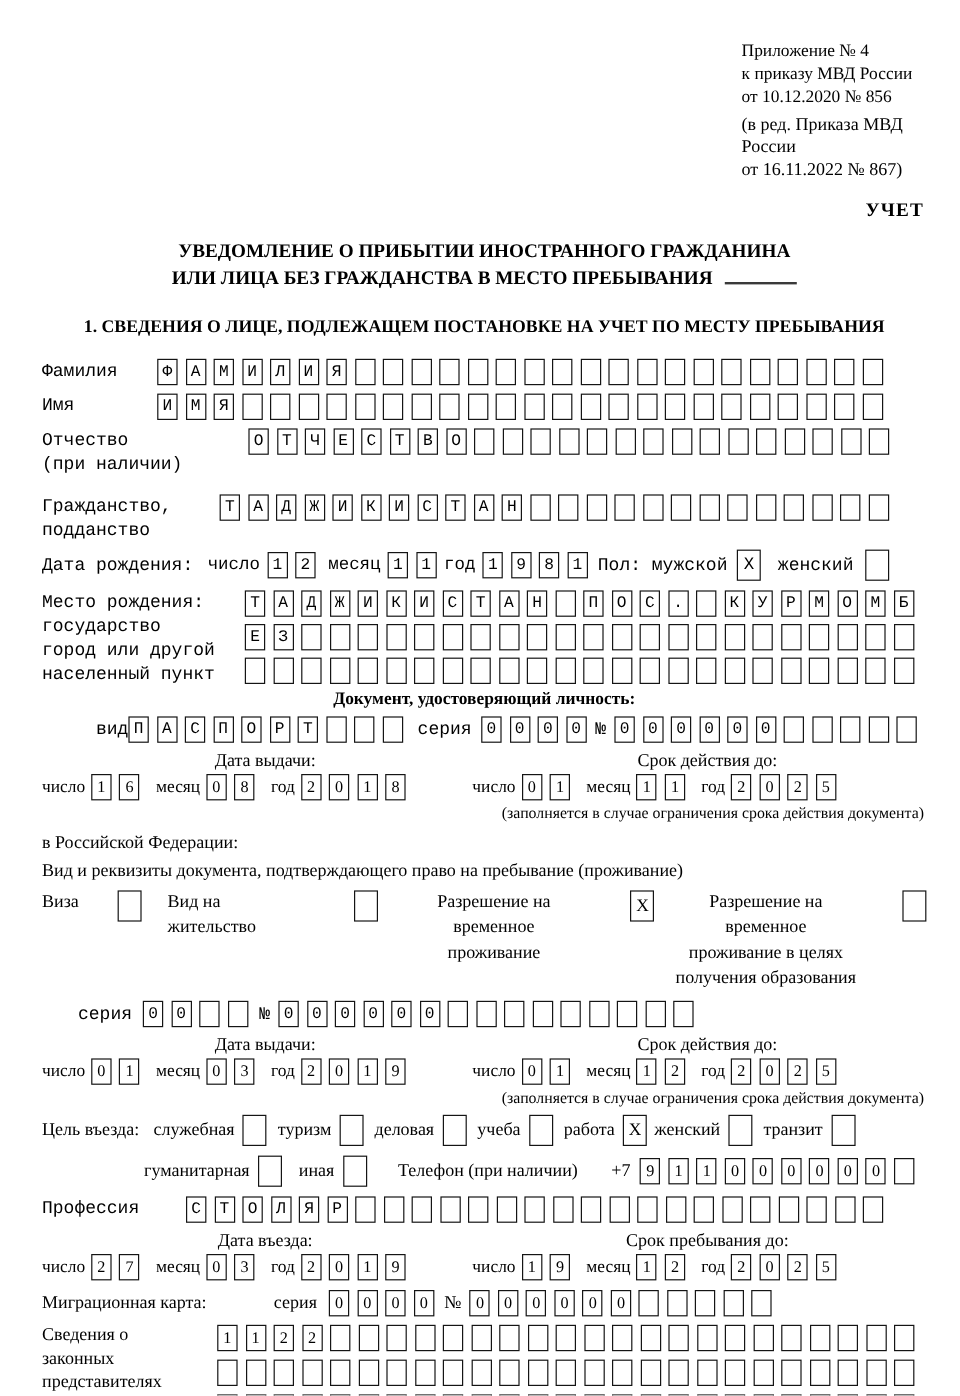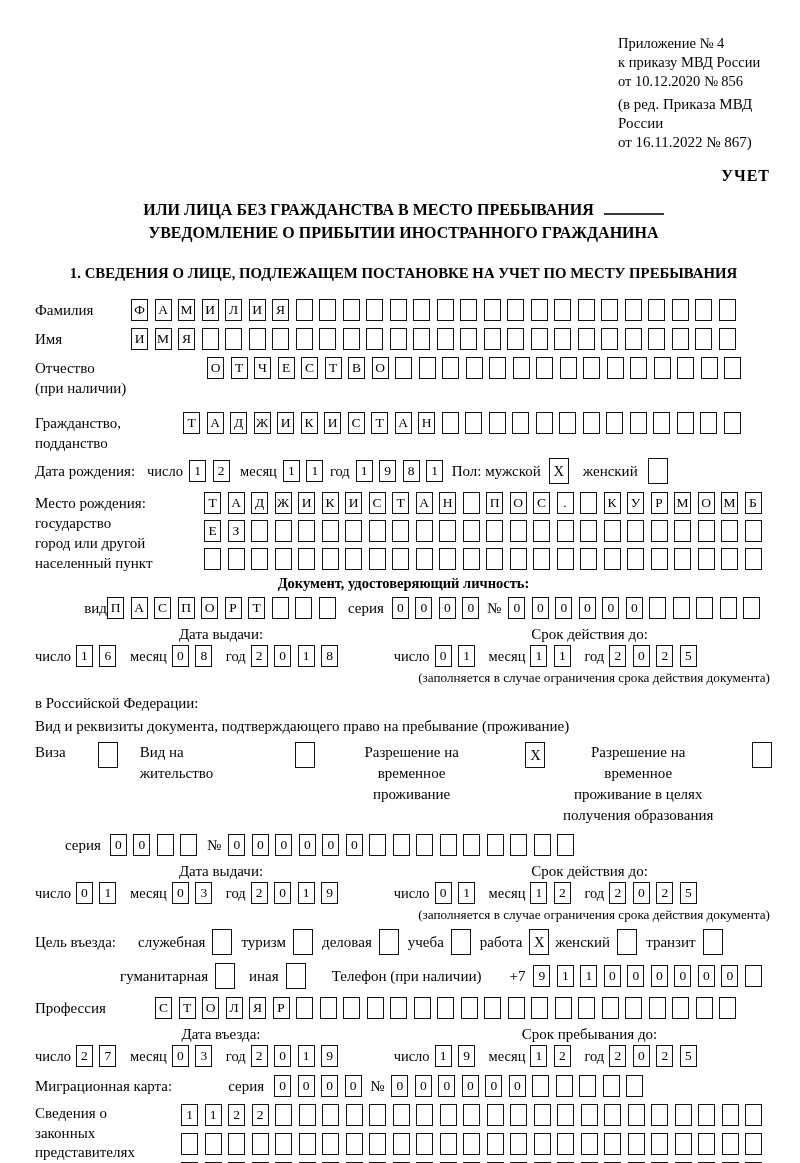--- a/index.html
+++ b/index.html
@@ -16,21 +16,21 @@
   .hdr-block2 { margin-left:583px; font-size:15px; line-height:19px; margin-top:4px; }
   .forma { text-align:right; font-weight:bold; font-size:16px; margin-top:15px; letter-spacing:1px; padding-right:2px; }
 
   
   .title { text-align:center; font-weight:bold; font-size:16px; line-height:23px; margin-top:13px; }
   .blank-line { display:inline-block; width:60px; border-bottom:2.5px solid #3a3a3a; height:14px; margin-left:10px; }
   .sec-heading { text-align:center; font-weight:bold; font-size:14.8px; margin-top:21px; }
 
   
   .form-area { margin-top:17px; }
-  .frow { display:flex; align-items:flex-start; margin-bottom:7px; }
+  .frow { display:flex; align-items:flex-start; margin-bottom:7px;font-family:Liberation Mono, monospace; }
   .flabel { flex:none; line-height:20px; padding-top:1px; }
   .cells { display:flex; flex:none; }
   .cell {
     flex:none; width:17px; height:22px; margin-right:6.5px;
     border:1.6px solid #141414; display:flex; align-items:center; justify-content:center;
     font-size:13.5px; background:#fff;
   }
   .cb {
     flex:none; width:20px; height:26px; border:1.6px solid #141414;
     display:inline-flex; align-items:center; justify-content:center; font-size:14.5px; background:#fff;
@@ -74,22 +74,22 @@
     <div>к приказу МВД России</div>
     <div>от 10.12.2020 № 856</div>
   </div>
   <div class="hdr-block2">
     <div>(в ред. Приказа МВД России</div>
     <div>от 16.11.2022 № 867)</div>
   </div>
   <div class="forma">УЧЕТ</div>
 
   <div class="title">
+    <div>УВЕДОМЛЕНИЕ О ПРИБЫТИИ ИНОСТРАННОГО ГРАЖДАНИНА</div>
     <div><span>ИЛИ ЛИЦА БЕЗ ГРАЖДАНСТВА В МЕСТО ПРЕБЫВАНИЯ</span><span class="blank-line"></span></div>
-    <div>УВЕДОМЛЕНИЕ О ПРИБЫТИИ ИНОСТРАННОГО ГРАЖДАНИНА</div>
   </div>
 
   <div class="sec-heading">1. СВЕДЕНИЯ О ЛИЦЕ, ПОДЛЕЖАЩЕМ ПОСТАНОВКЕ НА УЧЕТ ПО МЕСТУ ПРЕБЫВАНИЯ</div>
 
   <div class="form-area">
 
     <div class="frow">
       <div class="flabel" style="width:96px">Фамилия</div>
       <div class="cells">
           <span class="cell">Ф</span>
@@ -520,21 +520,21 @@
               <span class="cell">0</span>
               <span class="cell">2</span>
               <span class="cell">5</span>
             </span>
         </div>
       </div>
       <div class="dnote">(заполняется в случае ограничения срока действия документа)</div>
     </div>
 
     <div class="purpose-row" style="margin-top:6px">
-      <span class="w" style="margin-right:22px">Цель въезда:</span>
+      <span class="w" style="margin-right:12px">Цель въезда:</span>
       <span class="w">служебная</span>
       <span class="cb"></span>
       <span class="w">туризм</span>
       <span class="cb"></span>
       <span class="w">деловая</span>
       <span class="cb"></span>
       <span class="w">учеба</span>
       <span class="cb"></span>
       <span class="w">работа</span>
       <span class="cb" style="margin-right:6px">X</span>

